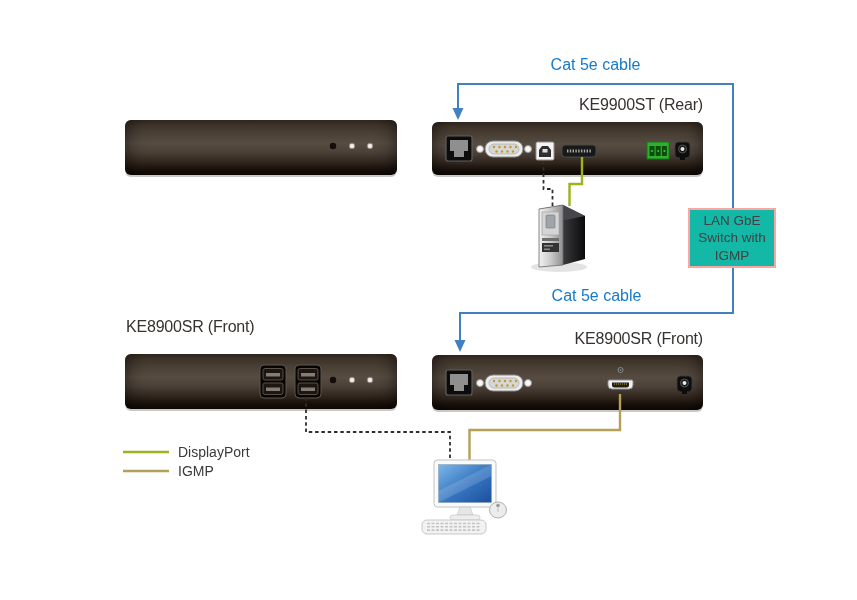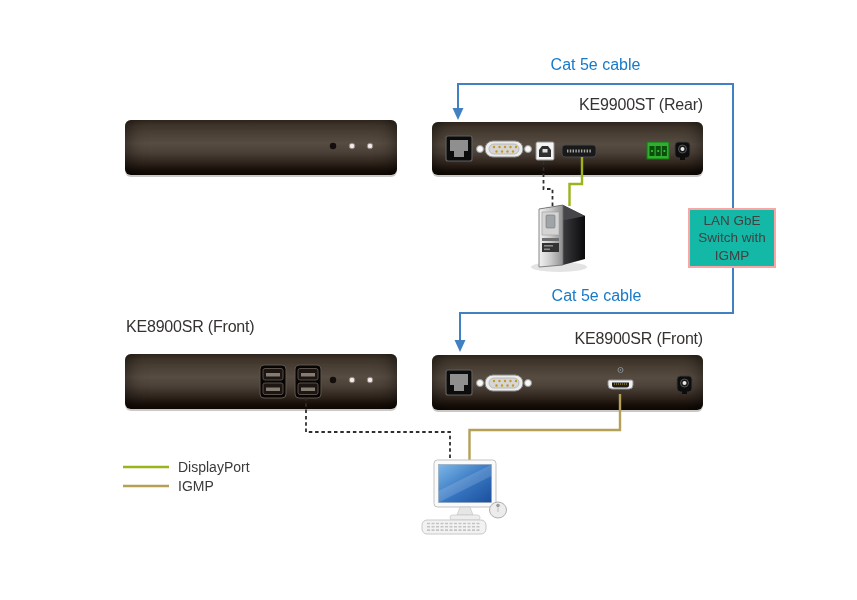--- a/index.html
+++ b/index.html
@@ -22,21 +22,21 @@
   .cable-label{position:absolute;z-index:4;font-size:16px;color:#177ac9;text-align:center;}
   #cat5e-label-top{left:458px;top:56px;width:275px;}
   #cat5e-label-bottom{left:460px;top:287px;width:273px;}
   .switch-box{position:absolute;z-index:6;left:688px;top:208px;width:88px;height:60px;
               background:#14b8a6;border:2px solid #fca5a5;box-sizing:border-box;
               display:flex;flex-direction:column;align-items:center;justify-content:center;
               font-size:13.5px;line-height:1.3;color:#414141;text-align:center;}
   .graphic{position:absolute;z-index:7;}
   #pc-tower{left:527px;top:197px;}
   #workstation{left:410px;top:452px;}
-  .legend{position:absolute;z-index:4;left:123px;top:457px;}
+  .legend{position:absolute;z-index:4;left:123px;top:442px;}
   .legend-row{display:flex;align-items:center;height:19px;}
   .legend-swatch{width:46px;height:6px;margin-right:9px;}
   .legend-label{font-size:14px;color:#3a3a3a;}
 </style>
 </head>
 <body>
 
 <div class="stage">
 
   <div class="panel" id="panel-front-st">

